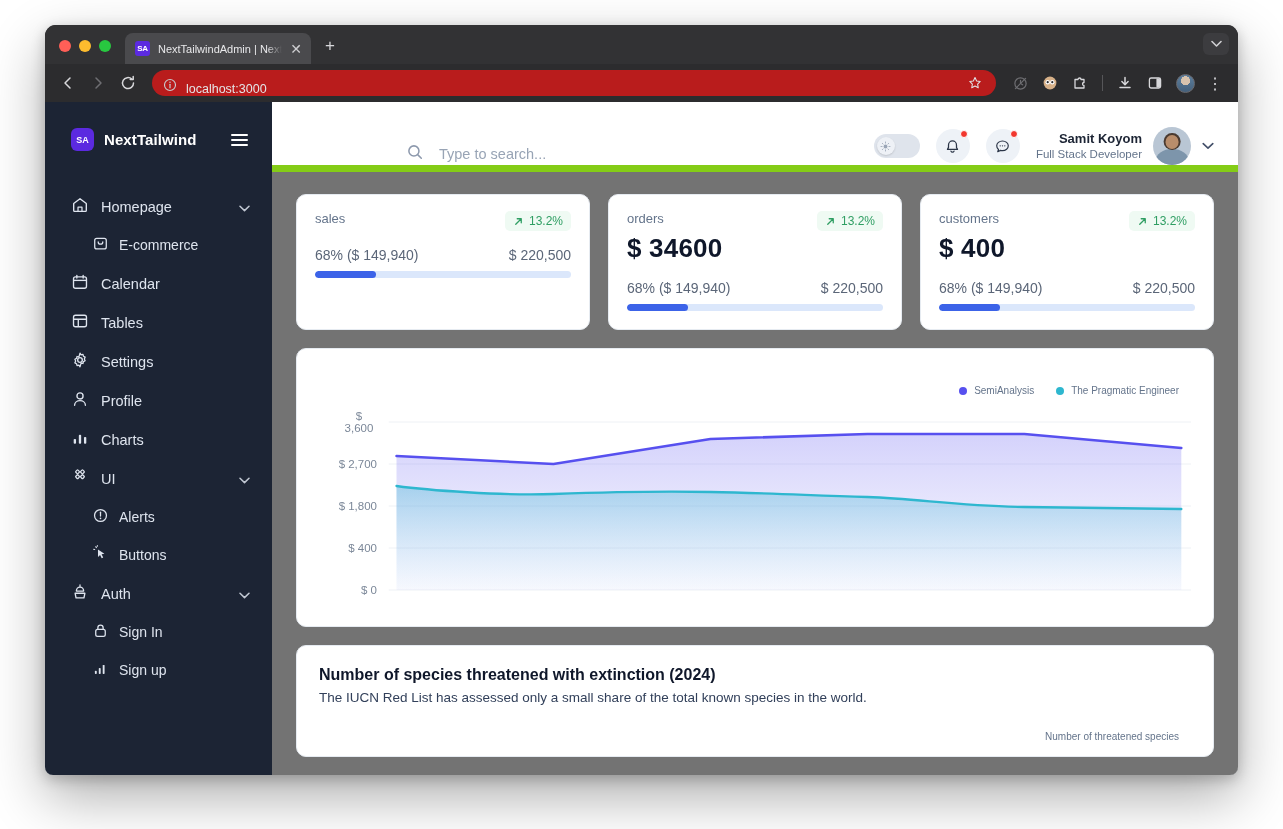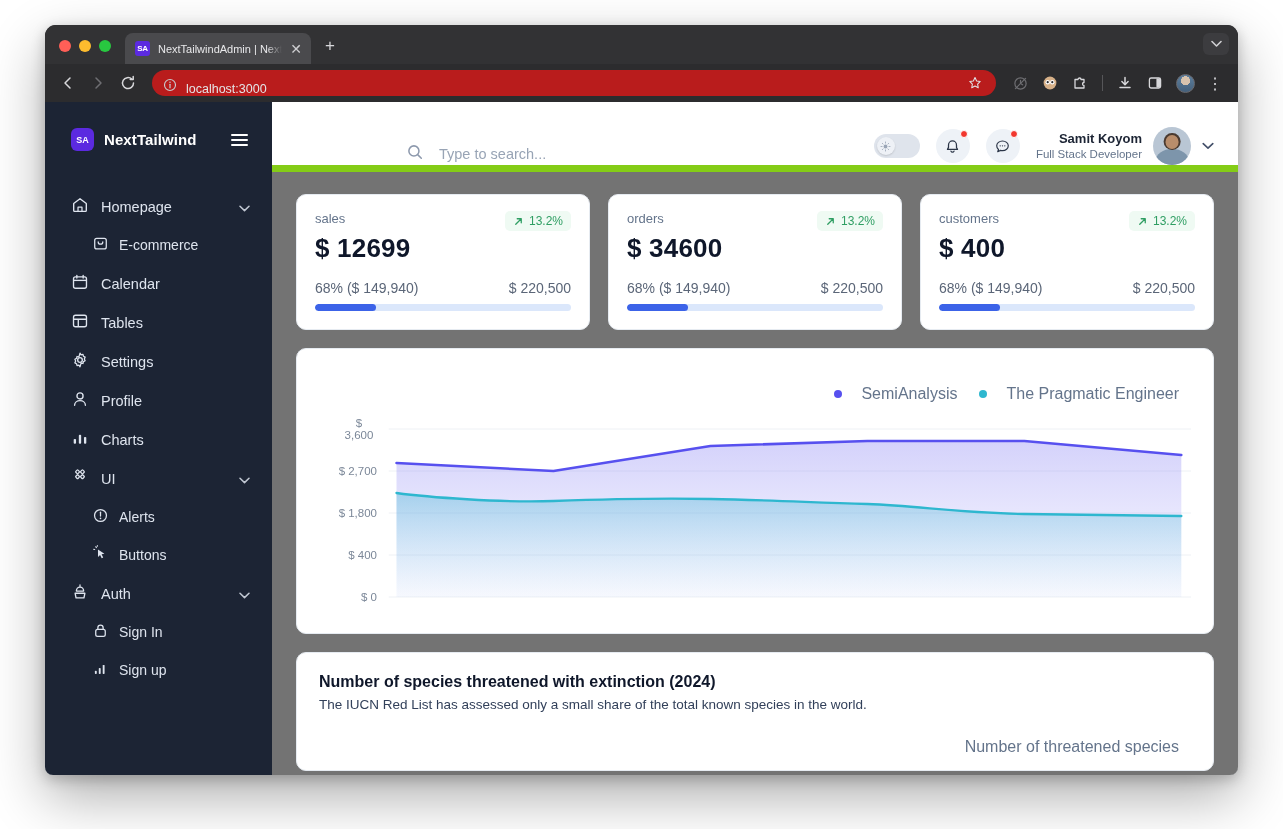--- a/index.html
+++ b/index.html
@@ -157,21 +157,21 @@
   .bar { height: 7px; border-radius: 4px; background:#dbe7fb; margin-top: 8px; position:relative; overflow:hidden; }
   .bar-fill { position:absolute; left:0; top:0; height:100%; border-radius:4px; background:#3c63e8; }
 
   .panel {
     background:#fff; border:1px solid #e6ebf1; border-radius: 10px;
     margin-top: 18px; padding: 20px 22px 14px 22px;
   }
   .panel-title { font-size: 16px; font-weight: 700; color:#0f172a; }
   .panel-sub { font-size: 13.5px; color:#32405a; margin-top: 6px; }
   .legend { display:flex; justify-content:flex-end; gap: 22px; margin-top: 16px; padding-right: 12px; }
-  .legend-item { display:flex; align-items:center; gap: 19px; font-size: 16px; color:#64748b; }
+  .legend-item { display:flex; align-items:center; gap: 7px; font-size: 10px; color:#64748b; }
   .legend-swatch { width: 8px; height: 8px; border-radius:50%; }
 
   .chartwrap { position:relative; margin-top: 6px; }
   .chartwrap svg { display:block; width: 100%; }
 </style>
 </head>
 <body>
 
 <div id="root">
   <div class="browser">
@@ -477,21 +477,20 @@
             <div class="card">
               <div class="card-top">
                 <span class="card-label">sales</span>
                 <span class="pill">
                   <svg width="11" height="11" viewBox="0 0 12 12" fill="none">
                       <path d="M3 9 9 3M9 3H4.6M9 3v4.4" stroke="#2f9e63" stroke-width="1.4" stroke-linecap="round" stroke-linejoin="round"></path>
                     </svg>
                   <span>13.2%</span>
                 </span>
               </div>
-              <div class="card-value">$ 12699</div>
               <div class="card-row">
                 <span>68% ($ 149,940)</span>
                 <span>$ 220,500</span>
               </div>
               <div class="bar">
                   <i class="bar-fill" style="width:24%"></i>
                 </div>
             </div>
 
             <div class="card">

